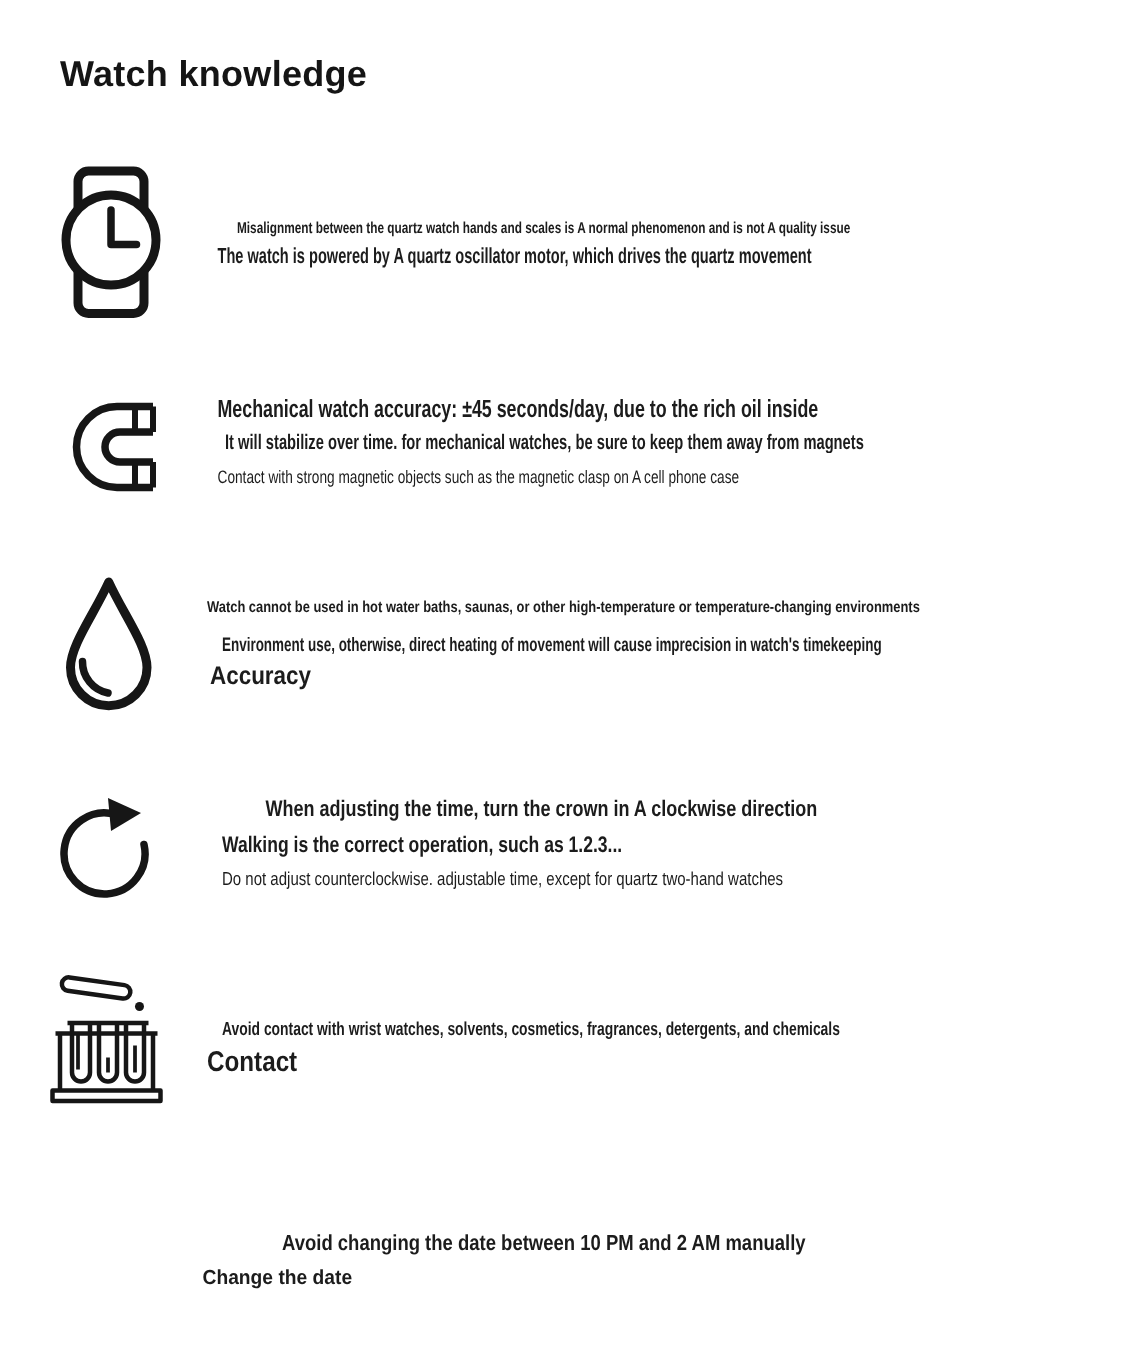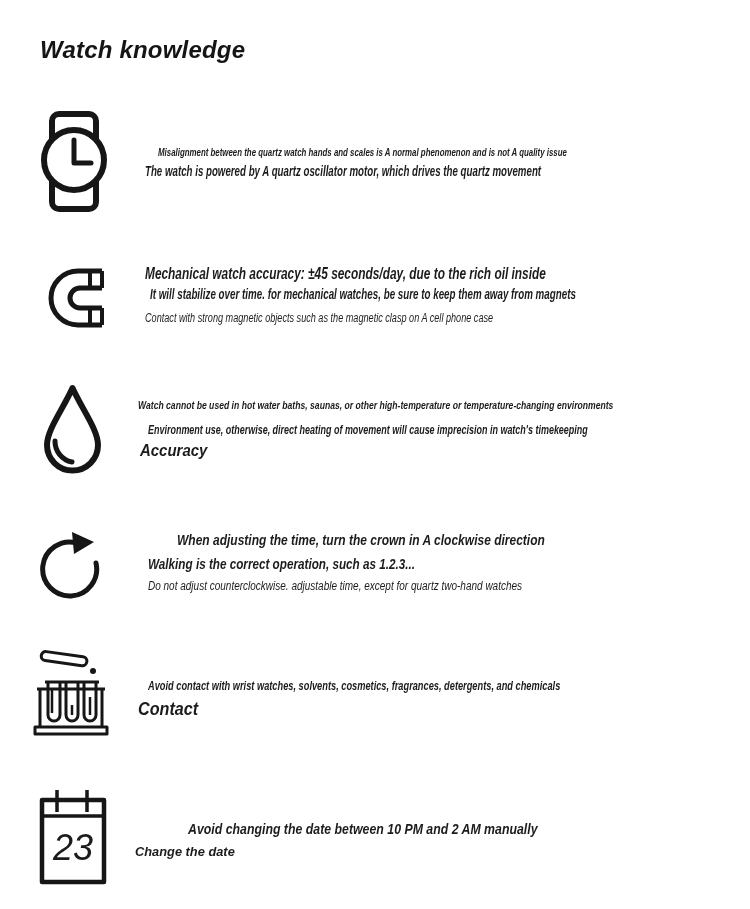--- a/index.html
+++ b/index.html
@@ -2,21 +2,20 @@
 <html><head>
 <meta charset="utf-8">
 <style>
   html,body{margin:0;padding:0;background:#ffffff;}
   #page{
     position:relative;
     width:750px;height:893px;
     background:#ffffff;
     font-family:"Liberation Sans", sans-serif;
     overflow:hidden;
-    font-style:italic;
   }
   .title{
     position:absolute;left:40px;top:36px;
     font-size:24px;font-weight:bold;color:#151515;
     letter-spacing:.2px;white-space:nowrap;
   }
   .line{
     position:absolute;white-space:nowrap;color:#1c1c1c;
     transform-origin:left top;line-height:1.1;
   }
@@ -86,26 +85,18 @@
       <path class="stroke" d="M33 37 V70 a6 6 0 0 0 12 0 V37" stroke-width="3"></path>
       <path class="stroke" d="M51 37 V70 a6 6 0 0 0 12 0 V37" stroke-width="3"></path>
       <path class="stroke" d="M19 44 V68 M39 60 V70 M57 52 V70" stroke-width="2.5"></path>
       <path class="stroke" d="M4 44 H72 M7 44 V82 M69 44 V82" stroke-width="3"></path>
       <rect class="stroke" x="2" y="82" width="72" height="7" stroke-width="3"></rect>
     </svg>
   </div>
   <div class="line" style="left:148px;top:680px;font-size:12.5px;font-weight:bold;transform:scaleX(.74);">Avoid contact with wrist watches, solvents, cosmetics, fragrances, detergents, and chemicals</div>
   <div class="line" style="left:138px;top:699px;font-size:19px;font-weight:bold;transform:scaleX(.85);">Contact</div>
 
-  <div class="icon" style="left:38px;top:786px;">
-    <svg width="70" height="100" viewBox="0 0 70 100">
-      <rect class="stroke" x="4" y="14" width="62" height="82" stroke-width="4.5"></rect>
-      <path class="stroke" d="M4 30 H66" stroke-width="3.5"></path>
-      <path class="stroke" d="M19 4 V26 M49 4 V26" stroke-width="3.5"></path>
-      <text x="35" y="74" text-anchor="middle" font-size="36" font-weight="400" font-family="Liberation Sans, sans-serif" fill="#1b1b1b">23</text>
-    </svg>
-  </div>
   <div class="line" style="left:188px;top:822px;font-size:14.5px;font-weight:bold;transform:scaleX(.85);">Avoid changing the date between 10 PM and 2 AM manually</div>
   <div class="line" style="left:135px;top:845px;font-size:13.5px;font-weight:bold;transform:scaleX(.95);">Change the date</div>
 
   <div class="accent-bar" style="background: rgb(102, 163, 156);"></div>
 
 </div>
 
 </body></html>

